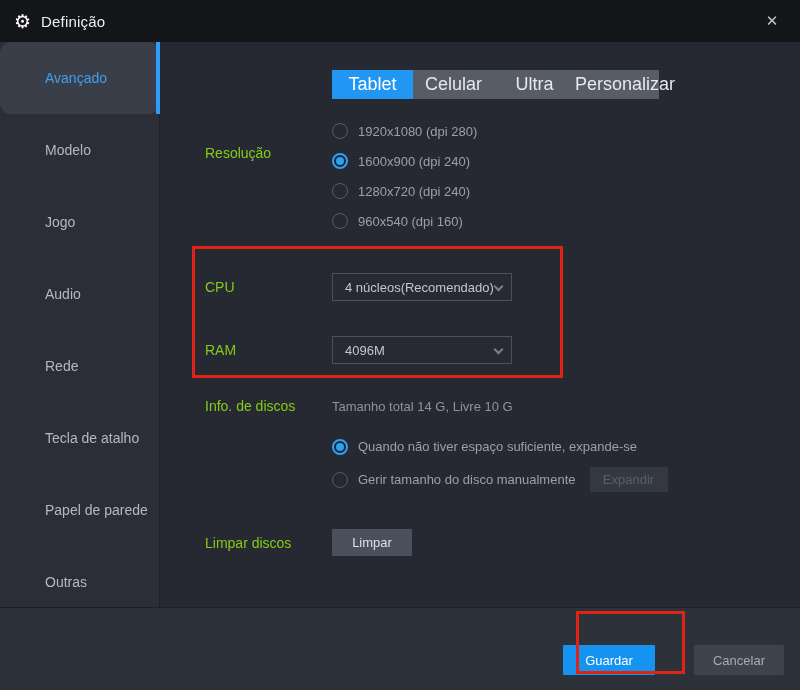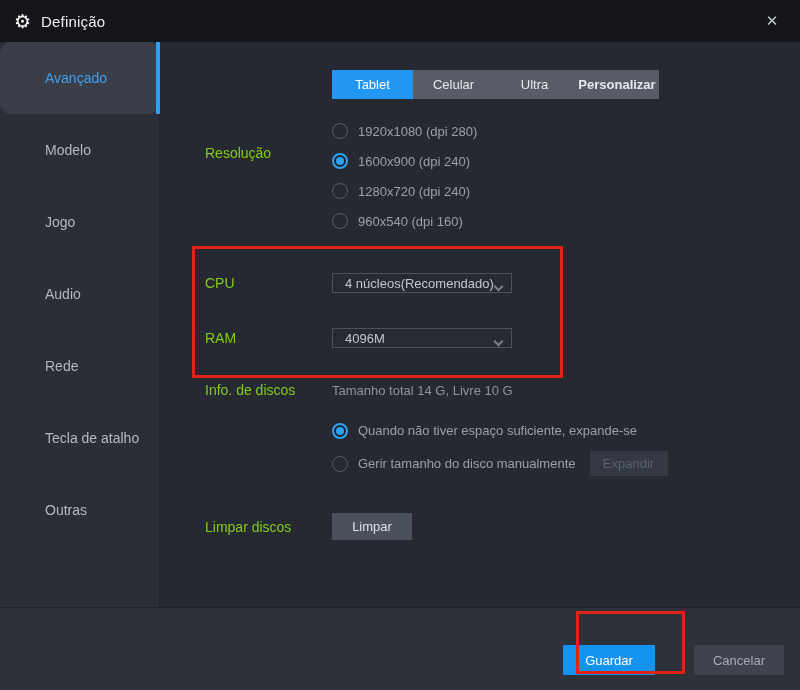--- a/index.html
+++ b/index.html
@@ -30,40 +30,40 @@
   .side-item.selected { background:#3a3e48; color:#409ff0; }
   .side-item.selected::after {
     content:""; position:absolute; right:-1px; top:0; bottom:0; width:4px; background:#2e9df7;
   }
   .content { flex:1; padding-top:28px; font-size:14px; }
   .row { display:flex; }
   .row-label {
     width:172px; padding-left:45px; color:#84cc16; font-size:14px; flex-shrink:0;
   }
   
-  .tabs { display:flex; height:29px; background:#575c66; color:#e6e8ec; font-size:13px; }
+  .tabs { display:flex; height:29px; background:#575c66; color:#e6e8ec; font-size:18px; }
   .tab { width:81px; text-align:center; line-height:29px; cursor:pointer; }
   .tab.selected { background:#2196f3; color:#ffffff; }
-  .tab.wide { width:84px;font-weight:bold; }
+  .tab.wide { width:84px; }
   
   .radio-list { margin-top:17px; }
   .radio-row { display:flex; align-items:center; height:30px; cursor:pointer; }
   .radio {
     width:16px; height:16px; border-radius:50%; border:1px solid #565b66;
     display:inline-block; flex-shrink:0; position:relative; background:transparent;
   }
   .radio.selected { border:2px solid #2da1f2; background:#20232b; }
   .radio.selected::after {
     content:""; position:absolute; left:2px; top:2px; right:2px; bottom:2px;
     border-radius:50%; background:#2da1f2;
   }
   .radio-label { margin-left:10px; color:#99a0aa; font-size:13px; }
   
   .dropdown {
-    width:180px; height:20px; border:1px solid #4b505b; background:#272a32;
+    width:180px; height:28px; border:1px solid #4b505b; background:#272a32;
     display:flex; align-items:center; padding:0 22px 0 12px; position:relative;
     color:#c3c7cf; font-size:13px; cursor:pointer; white-space:nowrap;
   }
   .chev {
     position:absolute; right:9px; top:9px; width:7px; height:7px;
     border-right:2px solid #7a8089; border-bottom:2px solid #7a8089;
     transform:rotate(45deg);
   }
   
   .btn { border:none; font-family:inherit; cursor:pointer; font-size:13px; border-radius:1px; }
@@ -106,20 +106,21 @@
 
   <div class="bodyArea">
 
     <div class="sidebar">
       <div class="side-item selected">Avançado</div>
       <div class="side-item">Modelo</div>
       <div class="side-item">Jogo</div>
       <div class="side-item">Audio</div>
       <div class="side-item">Rede</div>
       <div class="side-item">Tecla de atalho</div>
+      <div class="side-item">Papel de parede</div>
       <div class="side-item">Outras</div>
     </div>
 
     <div class="content">
 
       <div class="row">
         <div class="row-label label-mid">Resolução</div>
         <div>
           <div class="tabs">
             <div class="tab selected">Tablet</div>

